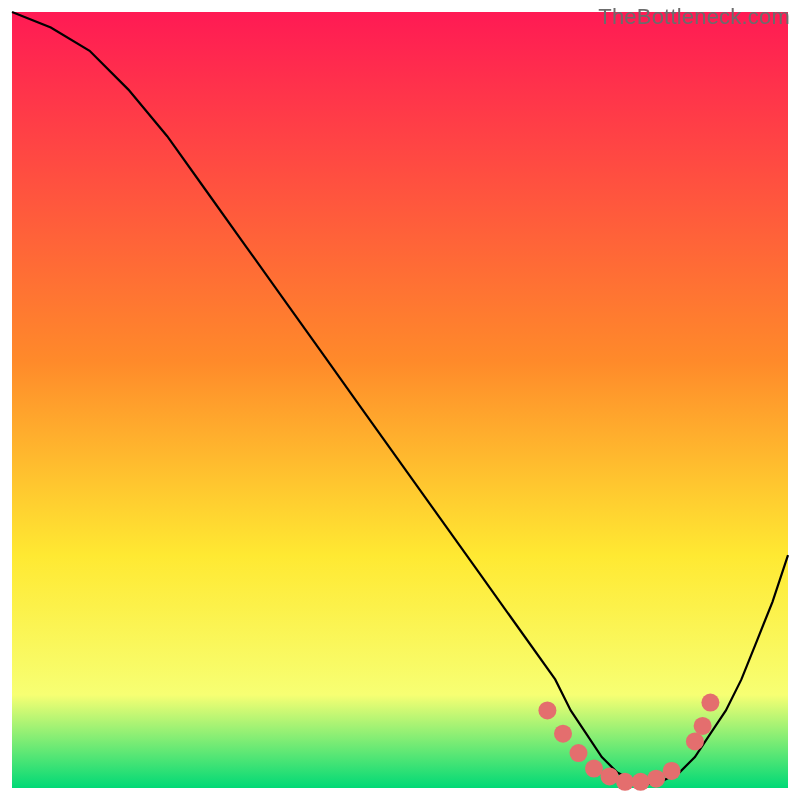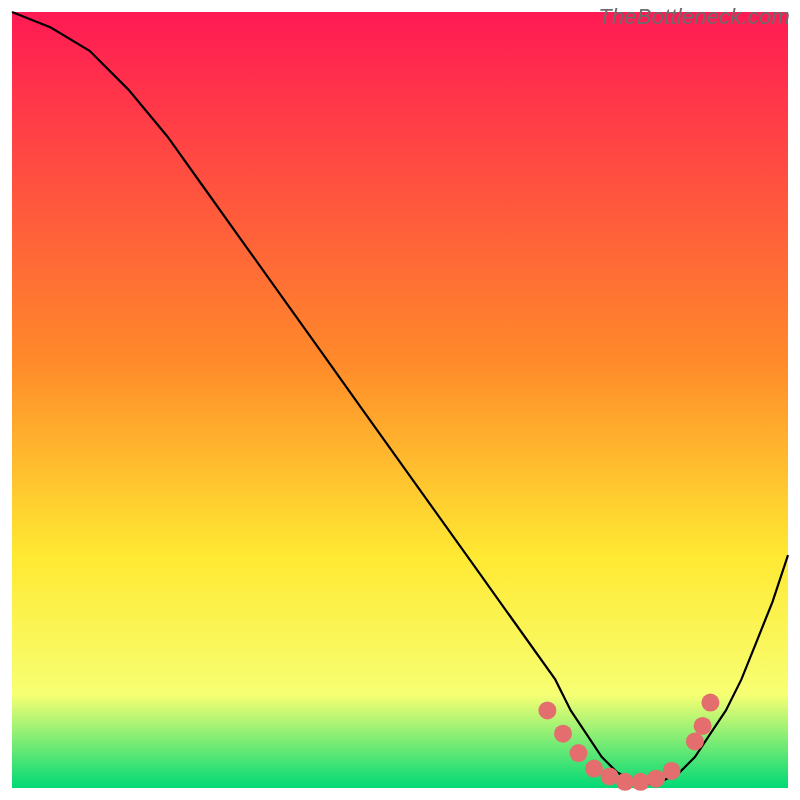--- a/index.html
+++ b/index.html
@@ -20,21 +20,20 @@
   }
   .watermark {
     position: absolute;
     top: 4px;
     right: 10px;
     font-family: Arial, Helvetica, sans-serif;
     font-size: 22px;
     color: #6c6c6c;
     letter-spacing: 0.2px;
     pointer-events: none;
-    font-style: italic;
   }
 </style>
 </head>
 <body>
 <div class="wrap">
 
 <svg id="chart-svg" width="800" height="800" viewBox="0 0 800 800">
   <defs>
     <linearGradient id="bg-grad" x1="0" y1="0" x2="0" y2="1">
       <stop id="g0" offset="0%" stop-color="#ff1a54"></stop>

